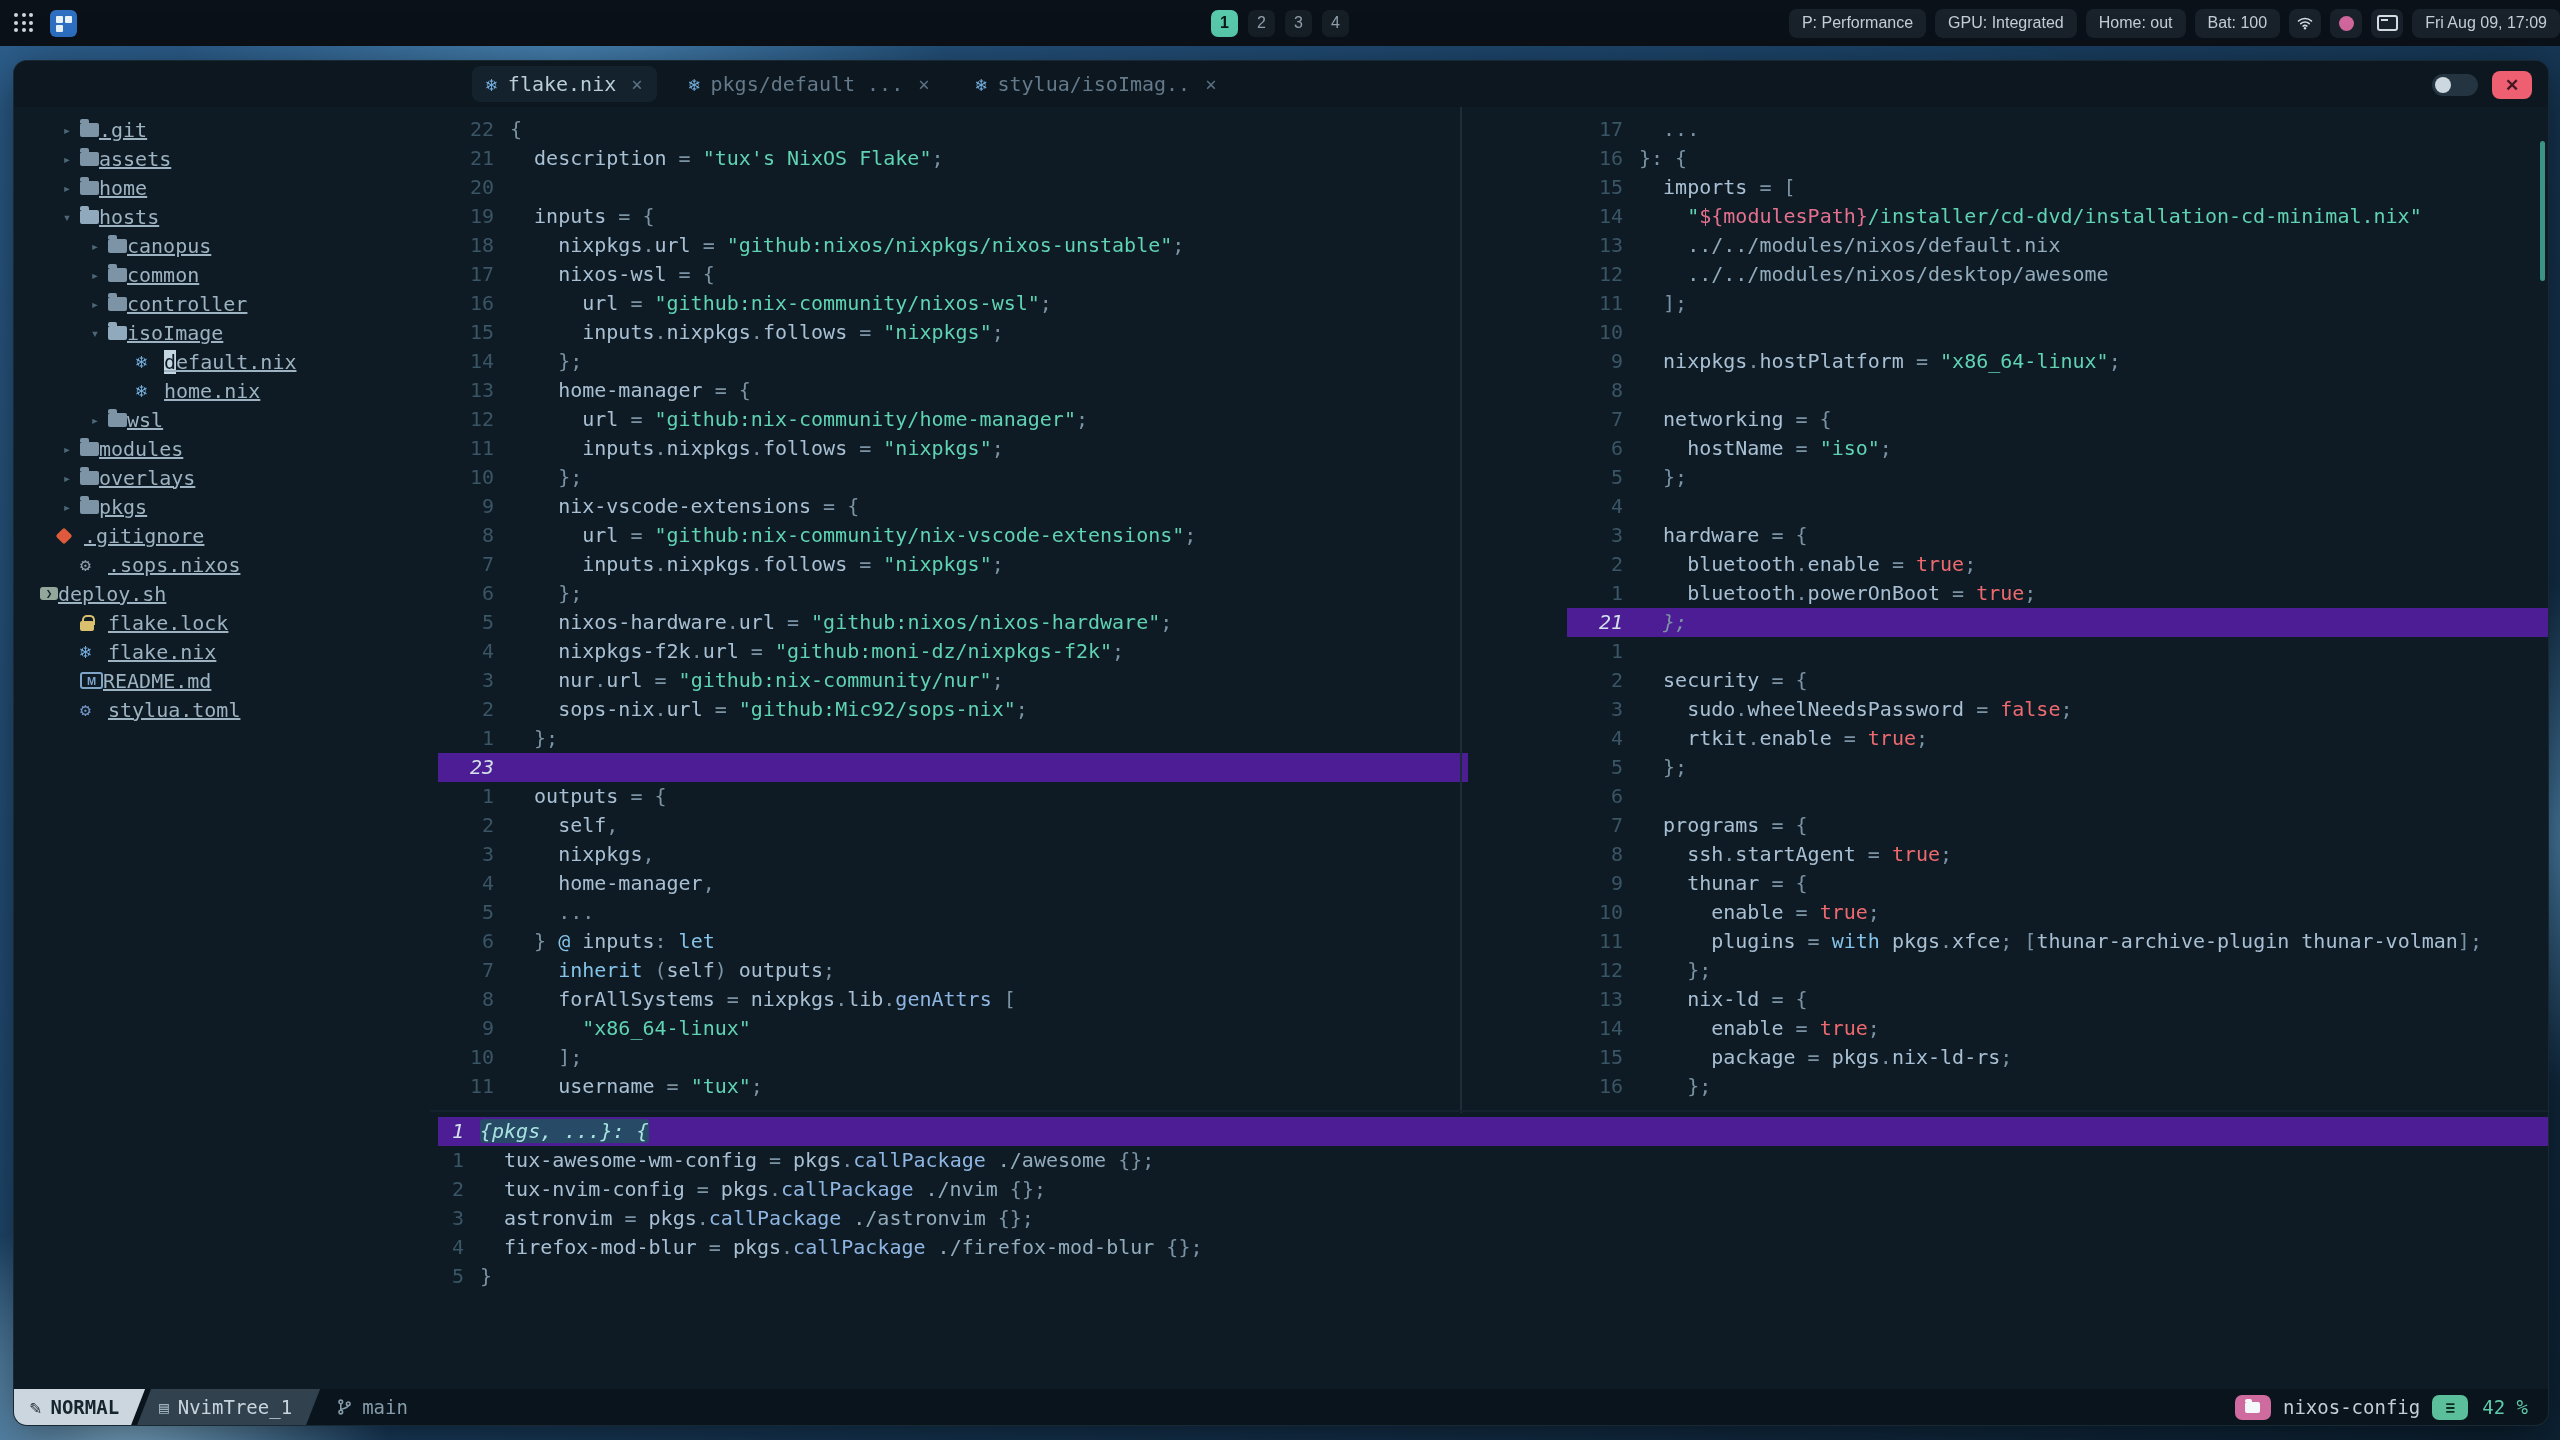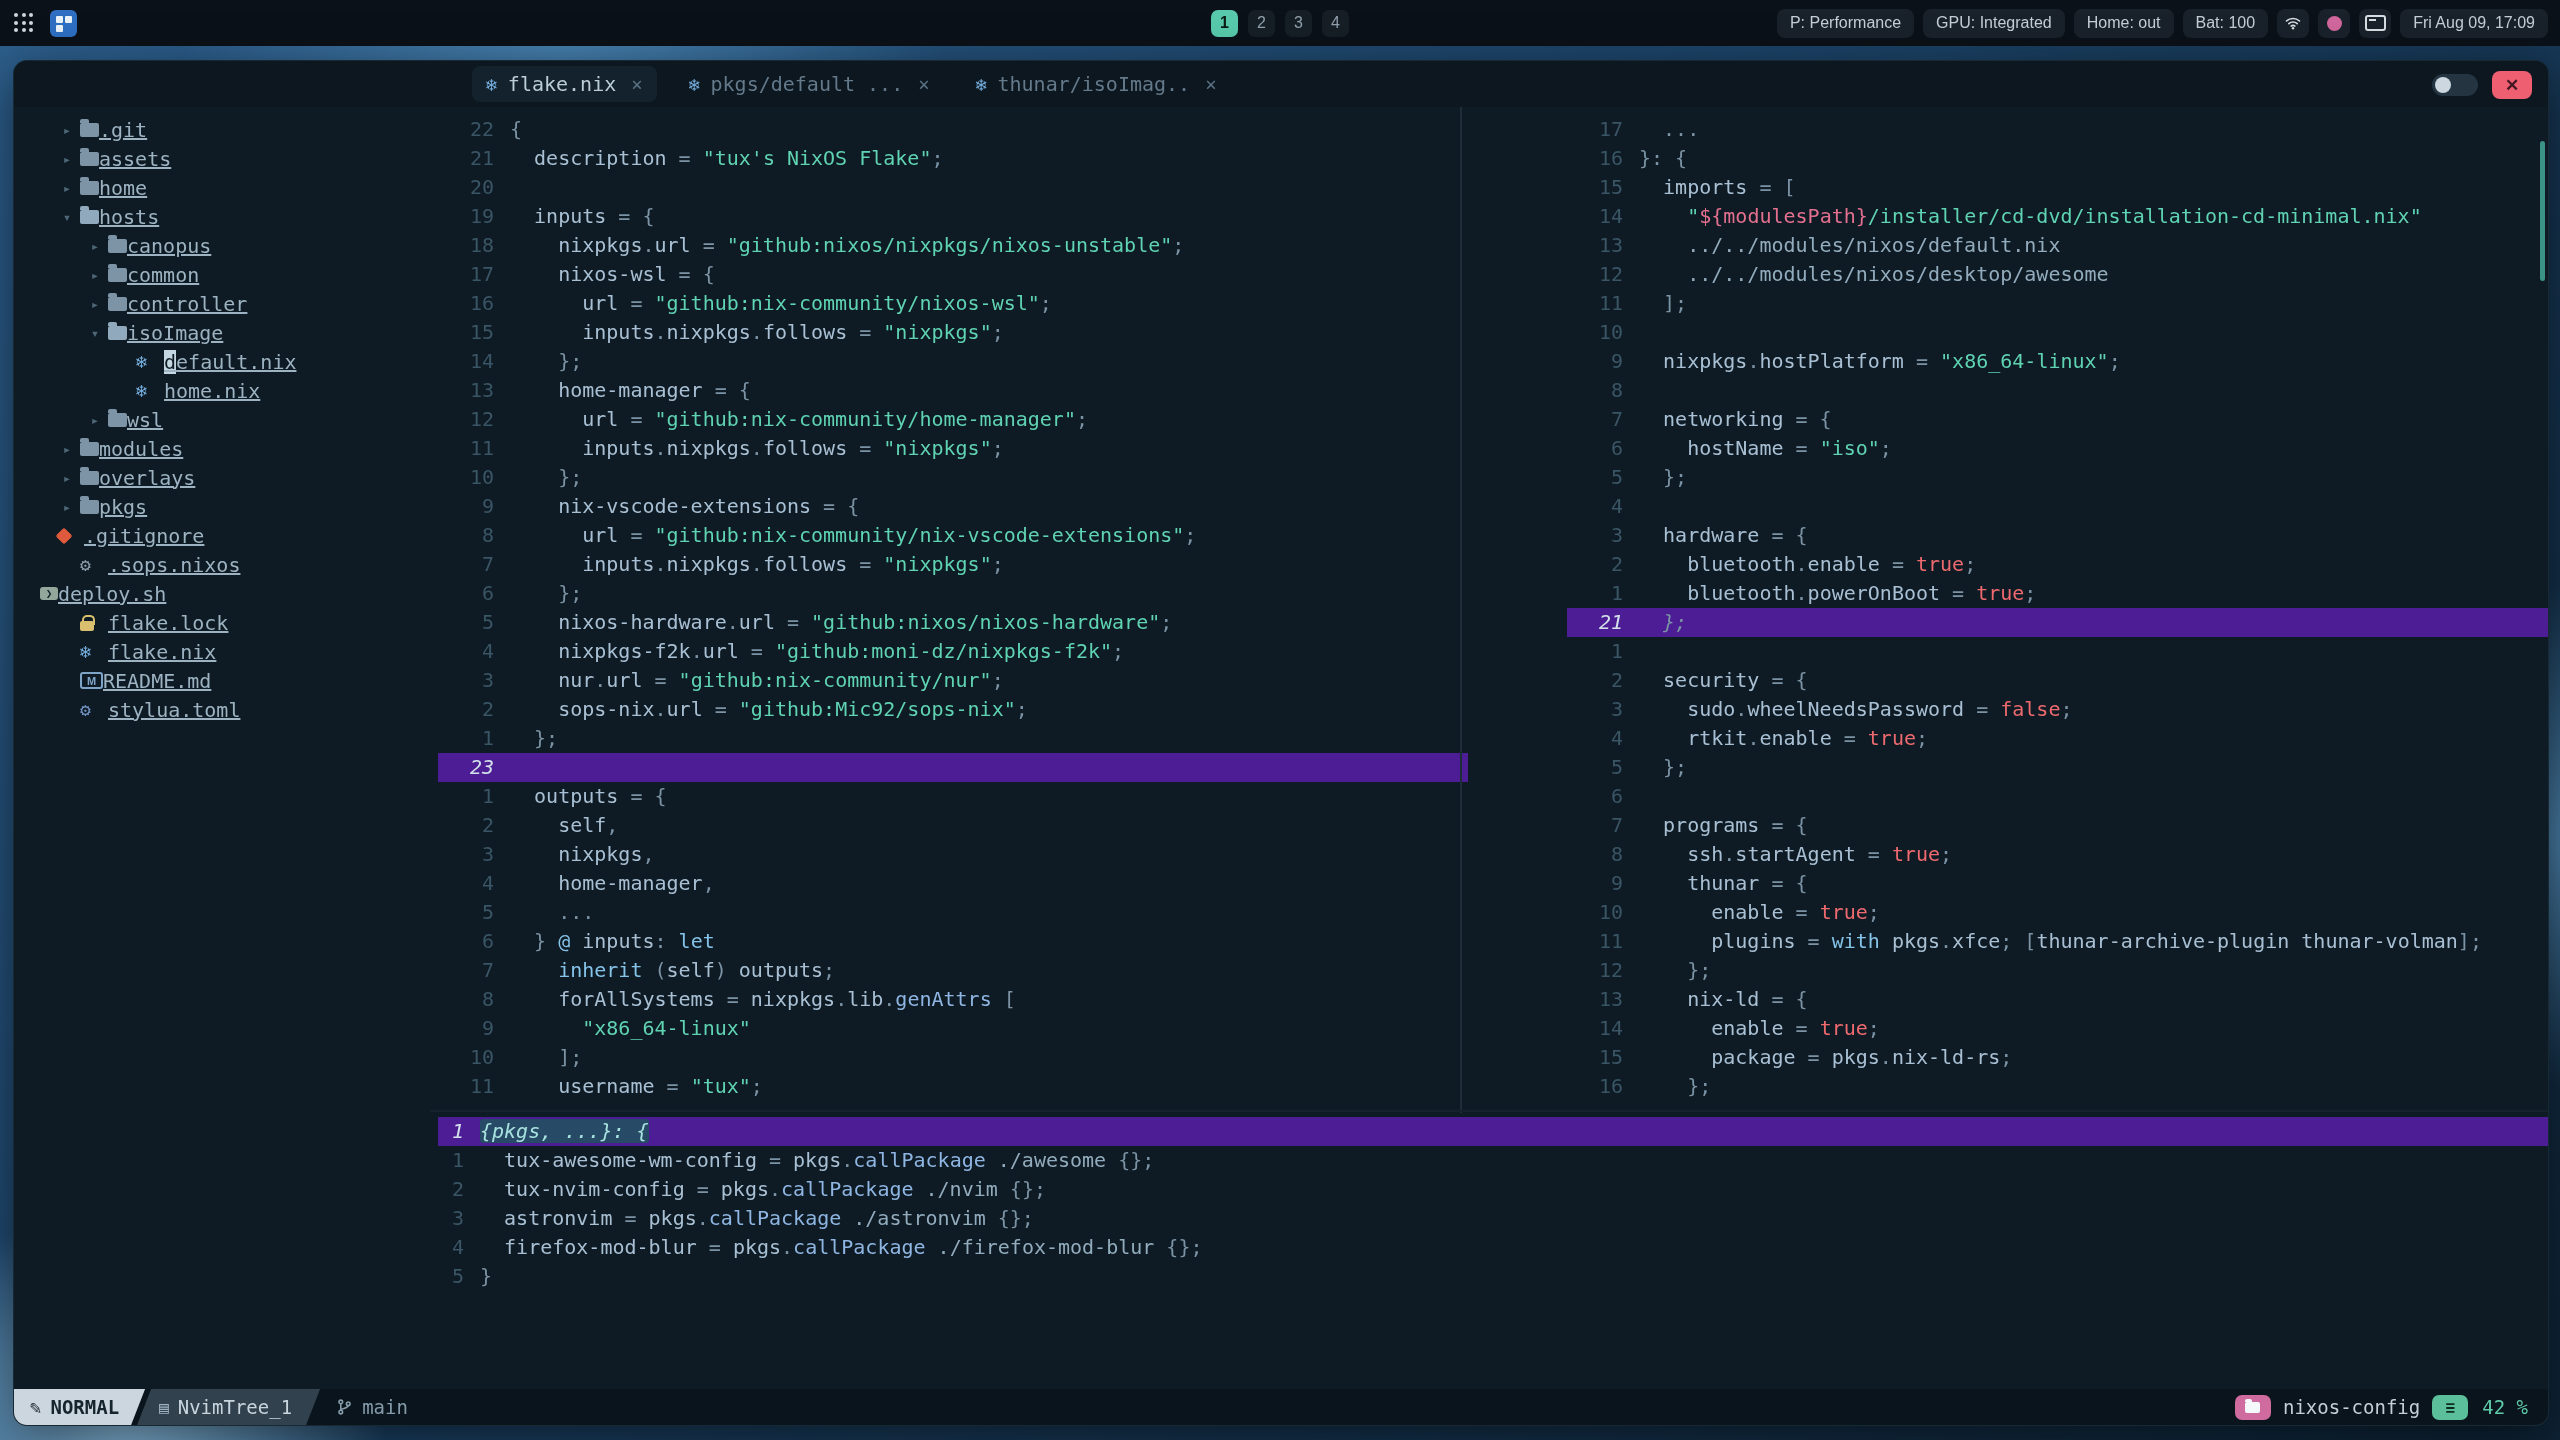--- a/index.html
+++ b/index.html
@@ -18,21 +18,21 @@
     display:flex;align-items:center;}
   .bar-left{display:flex;align-items:center;gap:16px;padding-left:14px;}
   .grid-ic{width:20px;height:20px;display:grid;grid-template-columns:repeat(3,1fr);gap:3px;}
   .grid-ic i{background:#cfd7de;border-radius:50%;width:4px;height:4px;display:block;}
   .app-ic{width:27px;height:27px;border-radius:6px;background:#2e6fc2;position:relative;}
   .app-ic::before{content:"";position:absolute;left:6px;top:6px;width:7px;height:7px;background:#eaf2fa;border-radius:1px;
     box-shadow:9px 0 0 #eaf2fa, 0 9px 0 #eaf2fa;}
   .ws-wrap{position:absolute;left:50%;top:0;height:46px;transform:translateX(-50%);display:flex;align-items:center;gap:10px;}
   .ws{width:27px;height:27px;border-radius:7px;background:#161e26;color:#90a0ac;display:flex;align-items:center;justify-content:center;font-size:16px;}
   .ws.active{background:#58c9ab;color:#0b1a15;font-weight:bold;}
-  .tray{margin-left:auto;display:flex;align-items:flex-start;gap:9px;padding-right:12px;}
+  .tray{margin-left:auto;display:flex;align-items:flex-start;gap:9px;padding-right:0;}
   .pill{height:29px;padding:0 13px;border-radius:8px;background:#19222b;color:#c5cdd5;font-size:16px;display:flex;align-items:center;white-space:nowrap;}
   .pill.icon-pill{width:32px;padding:0;justify-content:center;}
   .dot-ic{width:15px;height:15px;border-radius:50%;background:#d0679d;}
   .board-ic{width:17px;height:12px;border:2px solid #d6dde3;border-radius:3px;position:relative;}
   .board-ic::before{content:"";position:absolute;left:2px;top:2px;width:7px;height:2px;background:#d6dde3;}
   
   .window{position:absolute;left:13px;top:60px;width:2534px;height:1364px;background:#0e1b24;border-radius:14px;overflow:hidden;
     border:1px solid rgba(130,170,200,.10);box-shadow:0 14px 50px rgba(0,0,0,.55);}
   .tabline{position:absolute;left:0;top:0;right:0;height:46px;background:#0c1720;}
   .tabs{position:absolute;left:458px;top:0;height:46px;display:flex;align-items:center;gap:18px;
@@ -178,21 +178,21 @@
           <span class="tab-label">flake.nix</span>
           <span class="tab-close">×</span>
         </div>
         <div class="tab">
           <span class="tab-ic">❄</span>
           <span class="tab-label">pkgs/default ...</span>
           <span class="tab-close">×</span>
         </div>
         <div class="tab">
           <span class="tab-ic">❄</span>
-          <span class="tab-label">thunar/isoImag..</span>
+          <span class="tab-label">stylua/isoImag..</span>
           <span class="tab-close">×</span>
         </div>
       </div>
     <div class="win-controls">
       <div class="toggle"></div>
       <div class="close-btn">
           <span>✕</span>
         </div>
     </div>
   </div>

